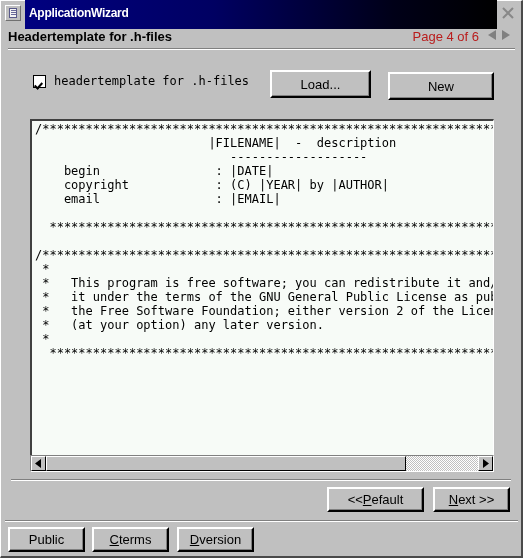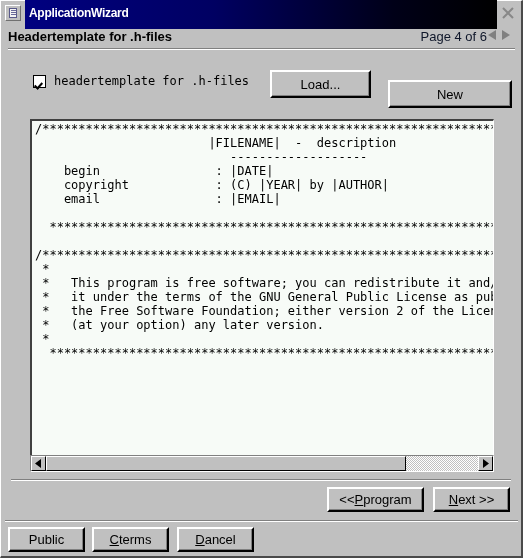--- a/index.html
+++ b/index.html
@@ -112,23 +112,24 @@
   .page-title {
     font-size: 13px;
     font-weight: bold;
     color: #000000;
     font-family: "Liberation Sans", sans-serif;
     white-space: nowrap;
   }
   .header-spacer { flex: 1 1 auto; }
   .page-count {
     font-size: 13px;
-    color: #0f172a;
+    color: #b91c1c;
     font-family: "Liberation Sans", sans-serif;
     white-space: nowrap;
+    margin-right: 8px;
   }
   .nav-arrows {
     display: flex;
     align-items: center;
     gap: 2px;
     margin-right: 2px;
   }
   .arrow { display: block; cursor: default; }
 
   .header-sep {
@@ -208,22 +209,22 @@
     border-bottom: 1px solid #808080;
     pointer-events: none;
   }
   .btn-load {
     position: absolute;
     left: 270px; top: 70px;
     width: 101px; height: 28px;
   }
   .btn-new {
     position: absolute;
-    left: 388px; top: 80px;
-    width: 124px; height: 28px;
+    left: 388px; top: 72px;
+    width: 106px; height: 28px;
   }
 
   
   .editor-frame {
     position: absolute;
     left: 30px; top: 119px;
     width: 464px; height: 351px;
     box-sizing: border-box;
     background: #f7fbf7;
     border-top: 2px solid #404040;
@@ -418,30 +419,30 @@
       <svg width="7" height="9" viewBox="0 0 7 9">
           <path d="M1 0 L1 9 L7 4.5 Z" fill="#000000"></path>
         </svg>
     </div>
   </div>
 
   <div class="nav-sep"></div>
   <div class="btn btn-prev">
     <span>&lt;&lt; </span>
       <span class="mnem">P</span>
-      <span>program</span>
+      <span>efault</span>
   </div>
   <div class="btn btn-next">
     <span class="mnem">N</span>
       <span>ext &gt;&gt;</span>
   </div>
 
   <div class="bottom-sep"></div>
   <div class="btn btn-create">Public</div>
   <div class="btn btn-cancel">
     <span class="mnem">C</span>
       <span>terms</span>
   </div>
   <div class="btn btn-default">
     <span class="mnem">D</span>
-      <span>ancel</span>
+      <span>version</span>
   </div>
 </div>
 
 </body></html>

